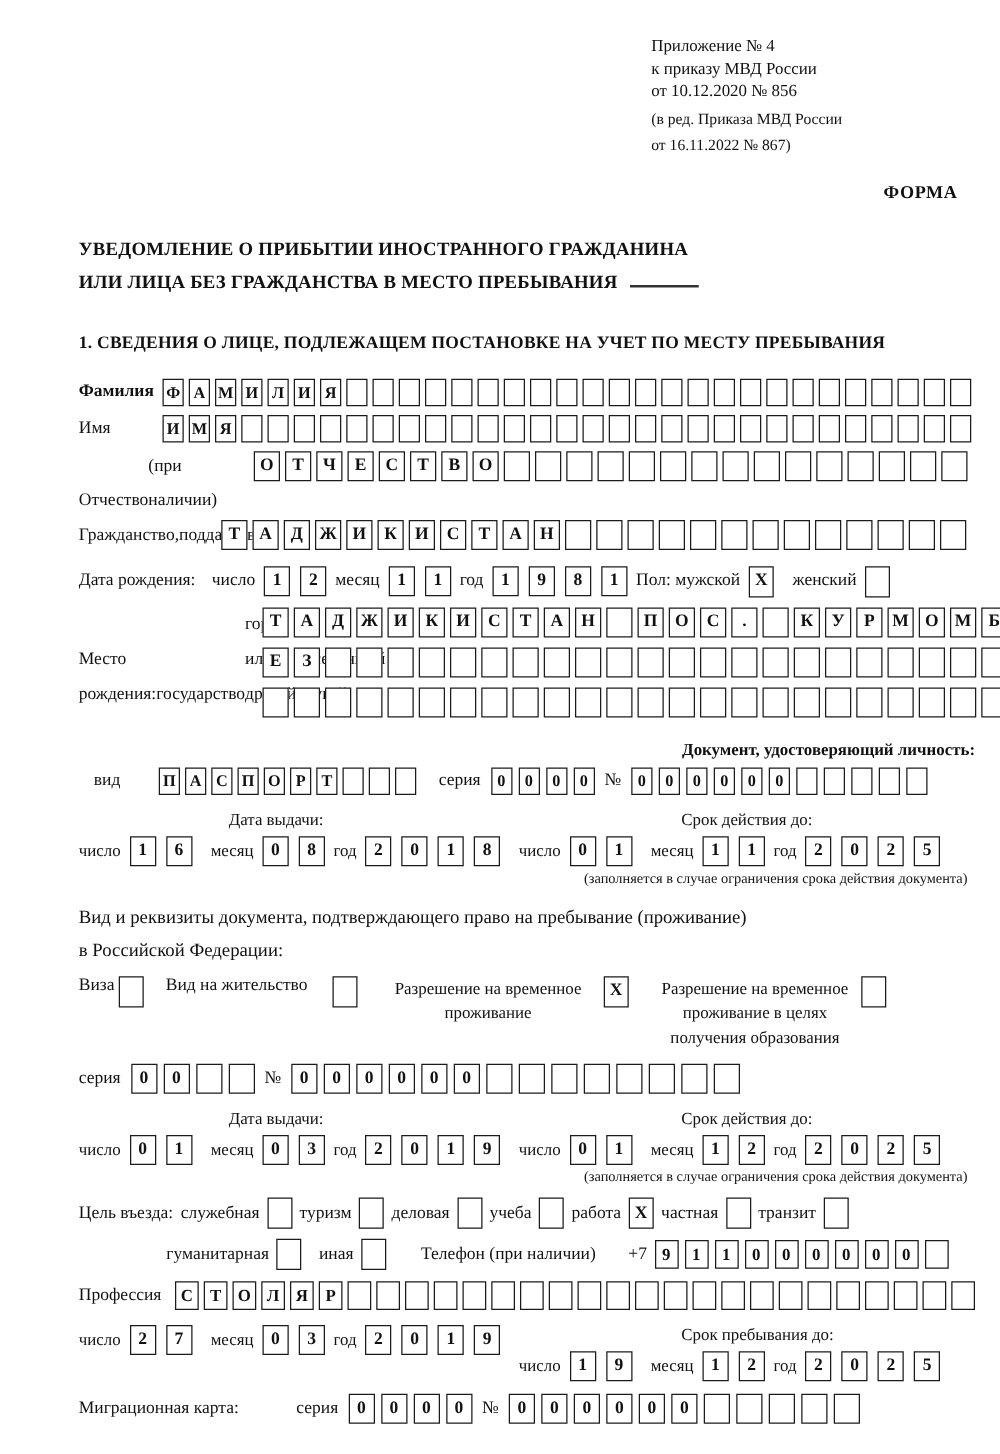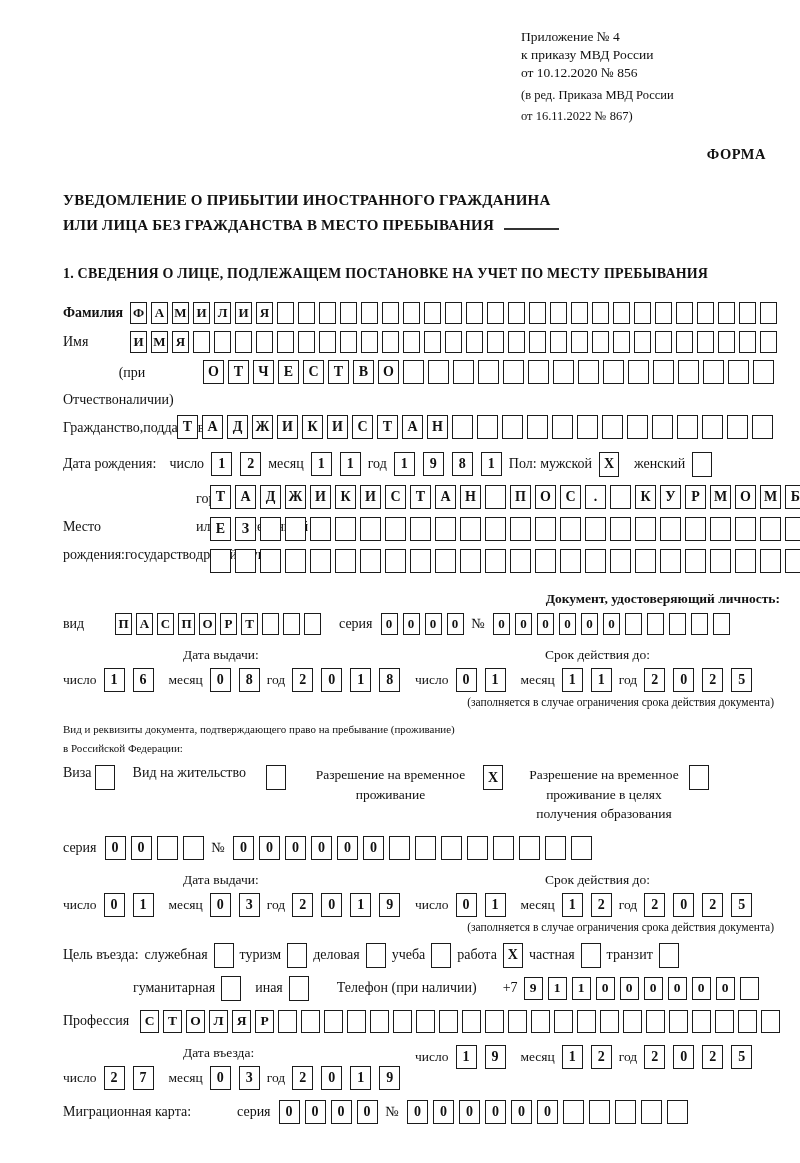--- a/index.html
+++ b/index.html
@@ -39,21 +39,21 @@
   
   .dates{display:flex;margin-top:12px;}
   .dcol-l{width:352px;}
   .dcol-r{flex:1;}
   .dhead{font-size:13.5px;margin-bottom:5px;}
   .dhead.l{padding-left:120px;}
   .dhead.r{padding-left:130px;}
   .drow{display:flex;align-items:center;gap:7px;}
   .note{font-size:11.5px;text-align:right;margin-top:4px;padding-right:6px;}
 
-  .para{font-size:11px;margin-top:12px;line-height:1.8;}
+  .para{font-size:15px;margin-top:12px;line-height:1.8;}
   .optlabel{display:inline-block;font-size:13.5px;text-align:center;line-height:1.45;}
 </style>
 </head>
 <body>
 
 <div class="page">
 
   <div class="hdr">
     <div>Приложение № 4</div>
     <div>к приказу МВД России</div>
@@ -323,21 +323,21 @@
           <span class="cb w"></span>
           <span class="cb w"></span>
           <span class="cb w"></span>
         </span>
     </span>
   </div>
 
   <div class="dochead">Документ, удостоверяющий личность:</div>
 
   <div class="row" style="margin-top:6px;gap:8px;">
-    <span class="lb" style="width:44px;">вид</span>
+    <span class="lb" style="width:44px;margin-left:12px;">вид</span>
     <span class="boxes">
         <span class="cb s">П</span>
         <span class="cb s">А</span>
         <span class="cb s">С</span>
         <span class="cb s">П</span>
         <span class="cb s">О</span>
         <span class="cb s">Р</span>
         <span class="cb s">Т</span>
         <span class="cb s"></span>
         <span class="cb s"></span>
@@ -599,21 +599,20 @@
         <span class="cb m"></span>
         <span class="cb m"></span>
         <span class="cb m"></span>
         <span class="cb m"></span>
         <span class="cb m"></span>
       </span>
   </div>
 
   <div class="dates">
     <div class="dcol-l">
-      <div class="dhead l">Дата въезда:</div>
       <div class="drow">
         <span class="lb13">число</span>
         <span class="boxes g">
             <span class="cb w">2</span>
             <span class="cb w">7</span>
           </span>
         <span class="lb13" style="margin-left:8px;">месяц</span>
         <span class="boxes g">
             <span class="cb w">0</span>
             <span class="cb w">3</span>
@@ -621,20 +620,21 @@
         <span class="lb13">год</span>
         <span class="boxes g">
             <span class="cb w">2</span>
             <span class="cb w">0</span>
             <span class="cb w">1</span>
             <span class="cb w">9</span>
           </span>
       </div>
     </div>
     <div class="dcol-r">
+      <div class="dhead r">Срок пребывания до:</div>
       <div class="drow">
         <span class="lb13">число</span>
         <span class="boxes g">
             <span class="cb w">1</span>
             <span class="cb w">9</span>
           </span>
         <span class="lb13" style="margin-left:8px;">месяц</span>
         <span class="boxes g">
             <span class="cb w">1</span>
             <span class="cb w">2</span>

